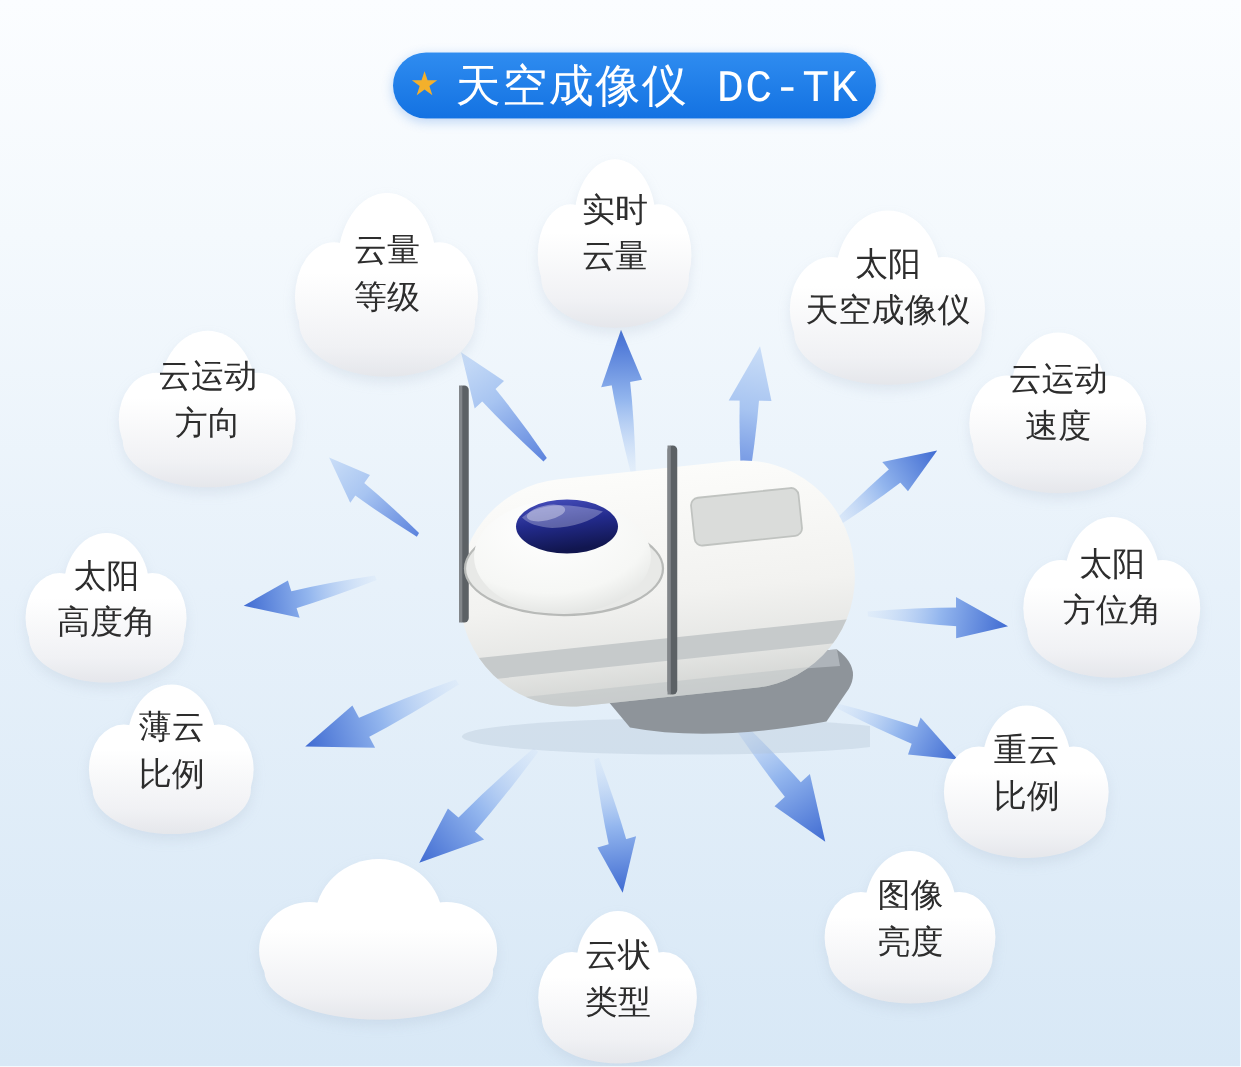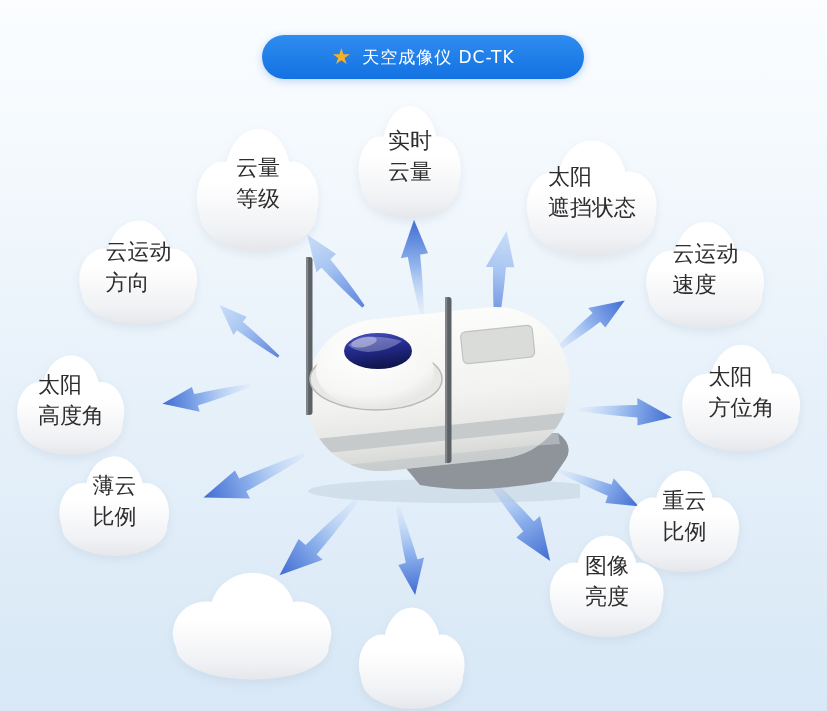--- a/index.html
+++ b/index.html
@@ -12,29 +12,29 @@
   }
 
   
   .banner {
     position:absolute; left:262px; top:35px; width:322px; height:44px;
     background:linear-gradient(180deg,#2f8cf0 0%,#1372e2 100%);
     border-radius:22px; display:flex; align-items:center; justify-content:center; gap:11px;
     box-shadow:0 2px 8px rgba(27,110,220,0.28);
   }
   .banner .star { color:#f3b02c; font-size:22px; line-height:1; }
-  .banner .title { color:#ffffff; font-size:17px; letter-spacing:1px; white-space:nowrap; }
+  .banner .title { color:#ffffff; font-size:30px; letter-spacing:1px; white-space:nowrap;font-family:Liberation Mono, monospace; }
 
   
   .cloud-node { position:absolute; }
   .cloud-shape { position:absolute; left:0; top:0; width:100%; height:100%;
     filter:drop-shadow(0 4px 4px rgba(150,165,190,0.18)); }
   .cloud-label {
     position:absolute; left:50%; top:46%; transform:translate(-50%,-50%);
-    text-align:left; color:#2d2d2d; font-size:22px; line-height:31px;
+    text-align:center; color:#2d2d2d; font-size:22px; line-height:31px;
     font-weight:500; white-space:nowrap;
   }
 
   
   .arrow { position:absolute; overflow:visible; }
   .device { position:absolute; left:268px; top:243px; width:312px; height:262px; }
 
   .defs-holder { position:absolute; width:0; height:0; overflow:hidden; }
 </style>
 </head>
@@ -181,50 +181,51 @@
   <div class="cloud-node" style="left:347px;top:99px;width:126px;height:124px;">
     <svg class="cloud-shape" viewBox="0 0 220 140" preserveAspectRatio="none">
         <use href="#cloud-sym"></use>
       </svg>
     <div class="cloud-label"><span>实时</span><br><span>云量</span></div>
   </div>
   <div class="cloud-node" style="left:512px;top:133px;width:160px;height:128px;">
     <svg class="cloud-shape" viewBox="0 0 220 140" preserveAspectRatio="none">
         <use href="#cloud-sym"></use>
       </svg>
-    <div class="cloud-label"><span>太阳</span><br><span>遮挡状态</span></div>
+    <div class="cloud-label"><span>太阳</span><br><span>天空成像仪</span></div>
   </div>
   <div class="cloud-node" style="left:633px;top:215px;width:145px;height:118px;">
     <svg class="cloud-shape" viewBox="0 0 220 140" preserveAspectRatio="none">
         <use href="#cloud-sym"></use>
       </svg>
     <div class="cloud-label"><span>云运动</span><br><span>速度</span></div>
   </div>
   <div class="cloud-node" style="left:669px;top:338px;width:145px;height:118px;">
     <svg class="cloud-shape" viewBox="0 0 220 140" preserveAspectRatio="none">
         <use href="#cloud-sym"></use>
       </svg>
     <div class="cloud-label"><span>太阳</span><br><span>方位角</span></div>
   </div>
   <div class="cloud-node" style="left:617px;top:464px;width:135px;height:112px;">
     <svg class="cloud-shape" viewBox="0 0 220 140" preserveAspectRatio="none">
         <use href="#cloud-sym"></use>
       </svg>
     <div class="cloud-label"><span>重云</span><br><span>比例</span></div>
   </div>
-  <div class="cloud-node" style="left:537px;top:529px;width:140px;height:112px;">
+  <div class="cloud-node" style="left:537px;top:561px;width:140px;height:112px;">
     <svg class="cloud-shape" viewBox="0 0 220 140" preserveAspectRatio="none">
         <use href="#cloud-sym"></use>
       </svg>
     <div class="cloud-label"><span>图像</span><br><span>亮度</span></div>
   </div>
   <div class="cloud-node" style="left:347px;top:601px;width:130px;height:112px;">
     <svg class="cloud-shape" viewBox="0 0 220 140" preserveAspectRatio="none">
         <use href="#cloud-sym"></use>
       </svg>
+    <div class="cloud-label"><span>云状</span><br><span>类型</span></div>
   </div>
   <div class="cloud-node" style="left:155px;top:566px;width:195px;height:118px;">
     <svg class="cloud-shape" viewBox="0 0 220 140" preserveAspectRatio="none">
         <use href="#cloud-sym"></use>
       </svg>
   </div>
   <div class="cloud-node" style="left:47px;top:450px;width:135px;height:110px;">
     <svg class="cloud-shape" viewBox="0 0 220 140" preserveAspectRatio="none">
         <use href="#cloud-sym"></use>
       </svg>

